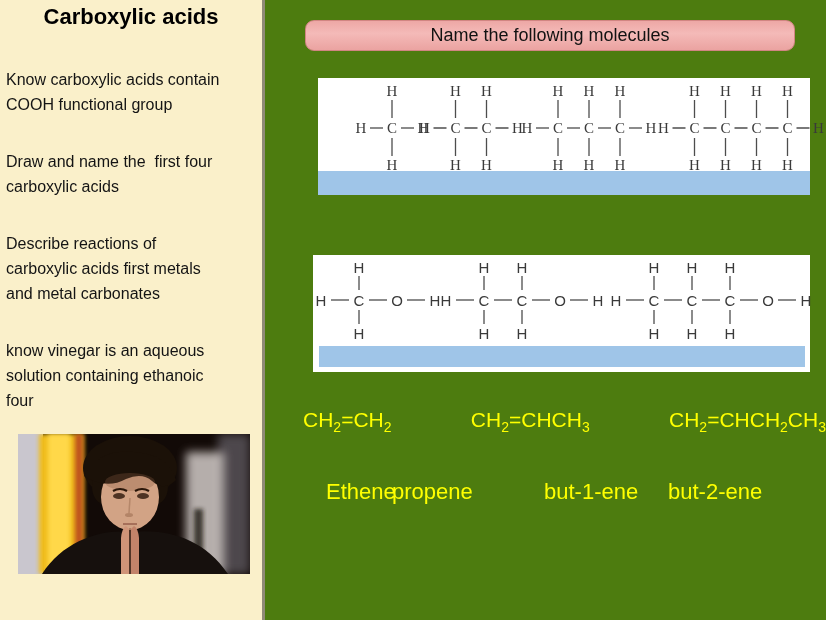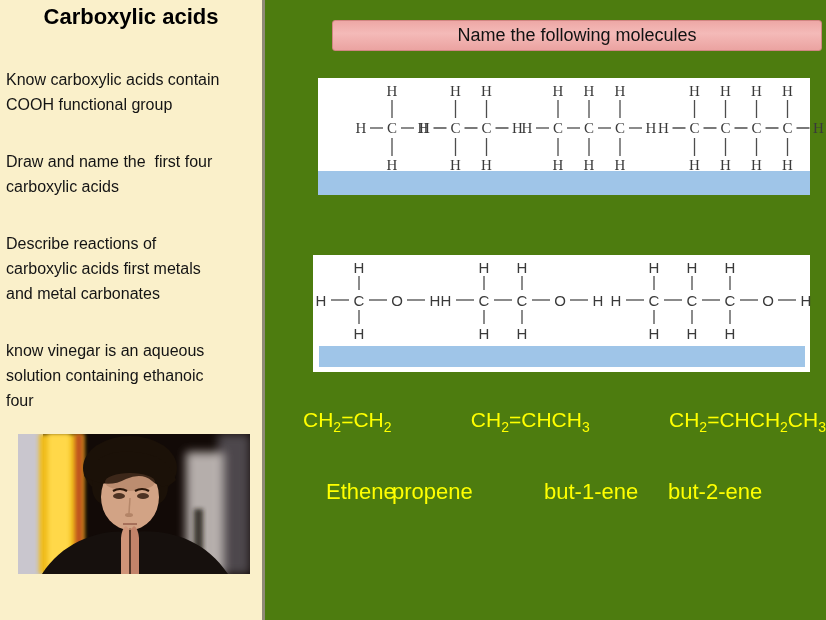--- a/index.html
+++ b/index.html
@@ -11,24 +11,24 @@
            background:var(--cream,#FAF0CA);border-right:3px solid #8f8a77;box-sizing:border-box;}
   .sidebar h1{margin:4px 0 0;text-align:center;font-size:22px;font-weight:bold;color:#000;
               font-family:"Liberation Sans",sans-serif;}
   .paras{margin-top:37px;padding:0 5px 0 6px;}
   .para{font-size:16px;line-height:25px;color:#141414;white-space:pre-wrap;}
   .para + .para{margin-top:32px;}
 
   .photo{position:absolute;left:18px;top:434px;width:232px;height:140px;overflow:hidden;}
 
   
-  .banner{position:absolute;left:305px;top:20px;width:490px;height:31px;border-radius:3px;
+  .banner{position:absolute;left:305px;top:20px;width:490px;height:31px;border-radius:9px;
           background:linear-gradient(180deg,#eda7a5 0%,#f4bab8 42%,#eba3a1 100%);
           border:1px solid #d18582;box-sizing:border-box;
-          display:flex;align-items:center;justify-content:center;margin-left:27px;}
+          display:flex;align-items:center;justify-content:center;}
   .banner span{font-size:18px;color:#121212;}
 
   .panel{position:absolute;background:#ffffff;}
   .panel1{left:318px;top:78px;width:492px;height:117px;}
   .panel2{left:313px;top:255px;width:497px;height:117px;}
   .bluebar{position:absolute;background:var(--blue,#9FC5E8);}
   .panel1 .bluebar{left:0;right:0;bottom:0;height:24px;}
   .panel2 .bluebar{left:6px;right:5px;bottom:5px;height:21px;}
   .mol{position:absolute;top:0;transform:translateX(-50%);}
 

